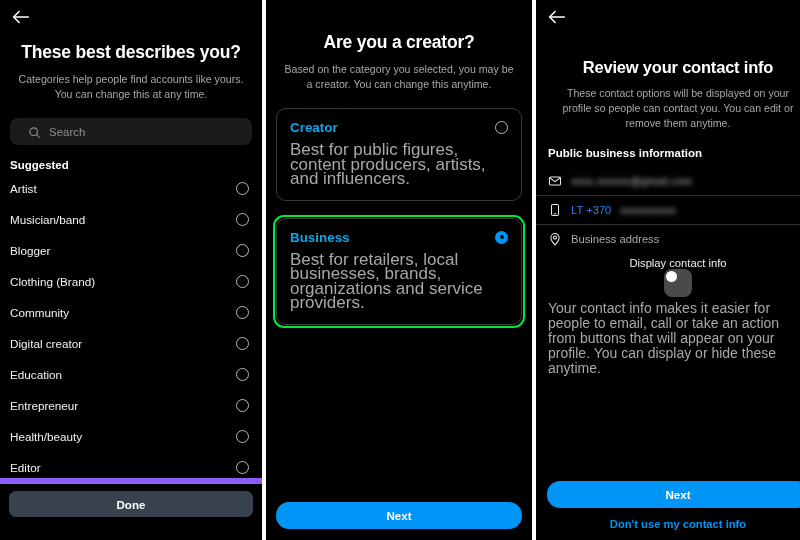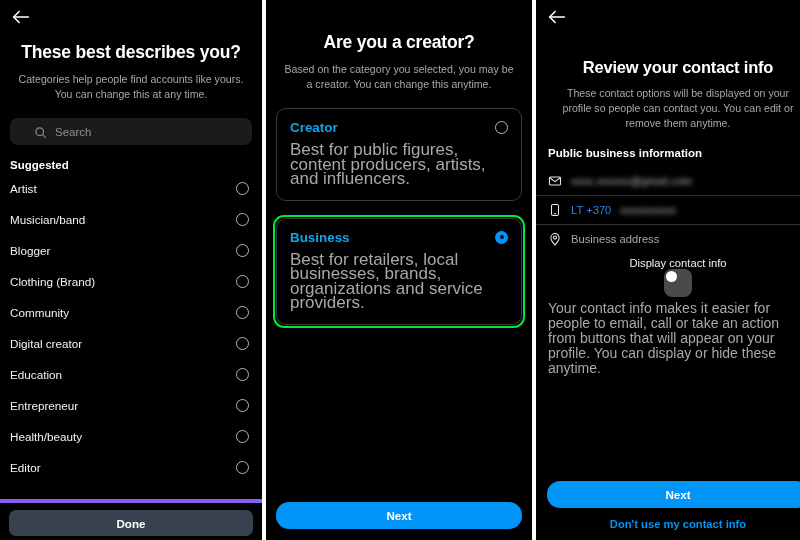--- a/index.html
+++ b/index.html
@@ -10,32 +10,32 @@
   .p1{width:262px;}
   .p2{width:266px;}
   .p3{width:284px;}
 
   .backbar{height:34px;display:flex;align-items:center;padding-left:10px;}
   .back-arrow{width:22px;height:22px;display:block;}
 
   .h1{color:#ffffff;font-size:17.5px;font-weight:bold;text-align:center;margin:8px 14px 0 14px;letter-spacing:-0.2px;}
   .sub{color:#a8a8a8;font-size:10.6px;line-height:15px;text-align:center;margin:9px 16px 0 16px;}
 
-  .search{margin:16px 10px 0 10px;height:27px;background:#1b1b1b;border-radius:8px;display:flex;align-items:center;padding:0 24px;gap:8px;}
+  .search{margin:16px 10px 0 10px;height:27px;background:#1b1b1b;border-radius:8px;display:flex;align-items:center;padding:0 18px;gap:8px;}
   .search-icon{width:13px;height:13px;flex:0 0 13px;}
   .search-ph{color:#8e8e8e;font-size:11.5px;}
 
   .sec-label{color:#ffffff;font-size:11.5px;font-weight:bold;margin:14px 0 0 10px;}
 
   .list{margin-top:2px;}
   .row{height:31px;display:flex;align-items:center;justify-content:space-between;padding:0 13px 0 10px;gap:24px;}
   .row-label{color:#f2f2f2;font-size:11.7px;}
   .radio{width:13px;height:13px;border-radius:50%;border:1.3px solid #b9b9b9;flex:0 0 13px;box-sizing:border-box;}
 
-  .footer{position:absolute;left:0;right:0;bottom:0;background:#000000;border-top:4px solid #8b5cf6;padding:7px 9px 4px 9px;}
+  .footer{position:absolute;left:0;right:0;bottom:0;background:#000000;border-top:6px solid #8b5cf6;padding:7px 9px 23px 9px;}
   .done-btn{height:26px;border-radius:7px;background:#38424e;color:#ffffff;font-size:11.6px;font-weight:bold;display:flex;align-items:center;justify-content:center;}
 
   .card{margin:0 10px;border:1px solid #3a3a3a;border-radius:10px;padding:11px 13px 13px 13px;background:#000000;box-sizing:border-box;}
   .card-top{display:flex;align-items:center;justify-content:space-between;}
   .card-title{color:#0ea5e9;font-size:13.4px;font-weight:bold;}
   .card-desc{color:#a8a8a8;font-size:17px;line-height:14.5px;margin-top:8px;}
   .radio-sel{width:13px;height:13px;border-radius:50%;background:#0095f6;flex:0 0 13px;display:flex;align-items:center;justify-content:center;}
   .radio-sel i{width:4px;height:4px;border-radius:50%;background:#0b0b0b;display:block;}
   .hl{border:2.5px solid #00e838;border-radius:11px;margin:14px 7px 0 7px;padding:1px;}
   .hl .card{margin:0;}

